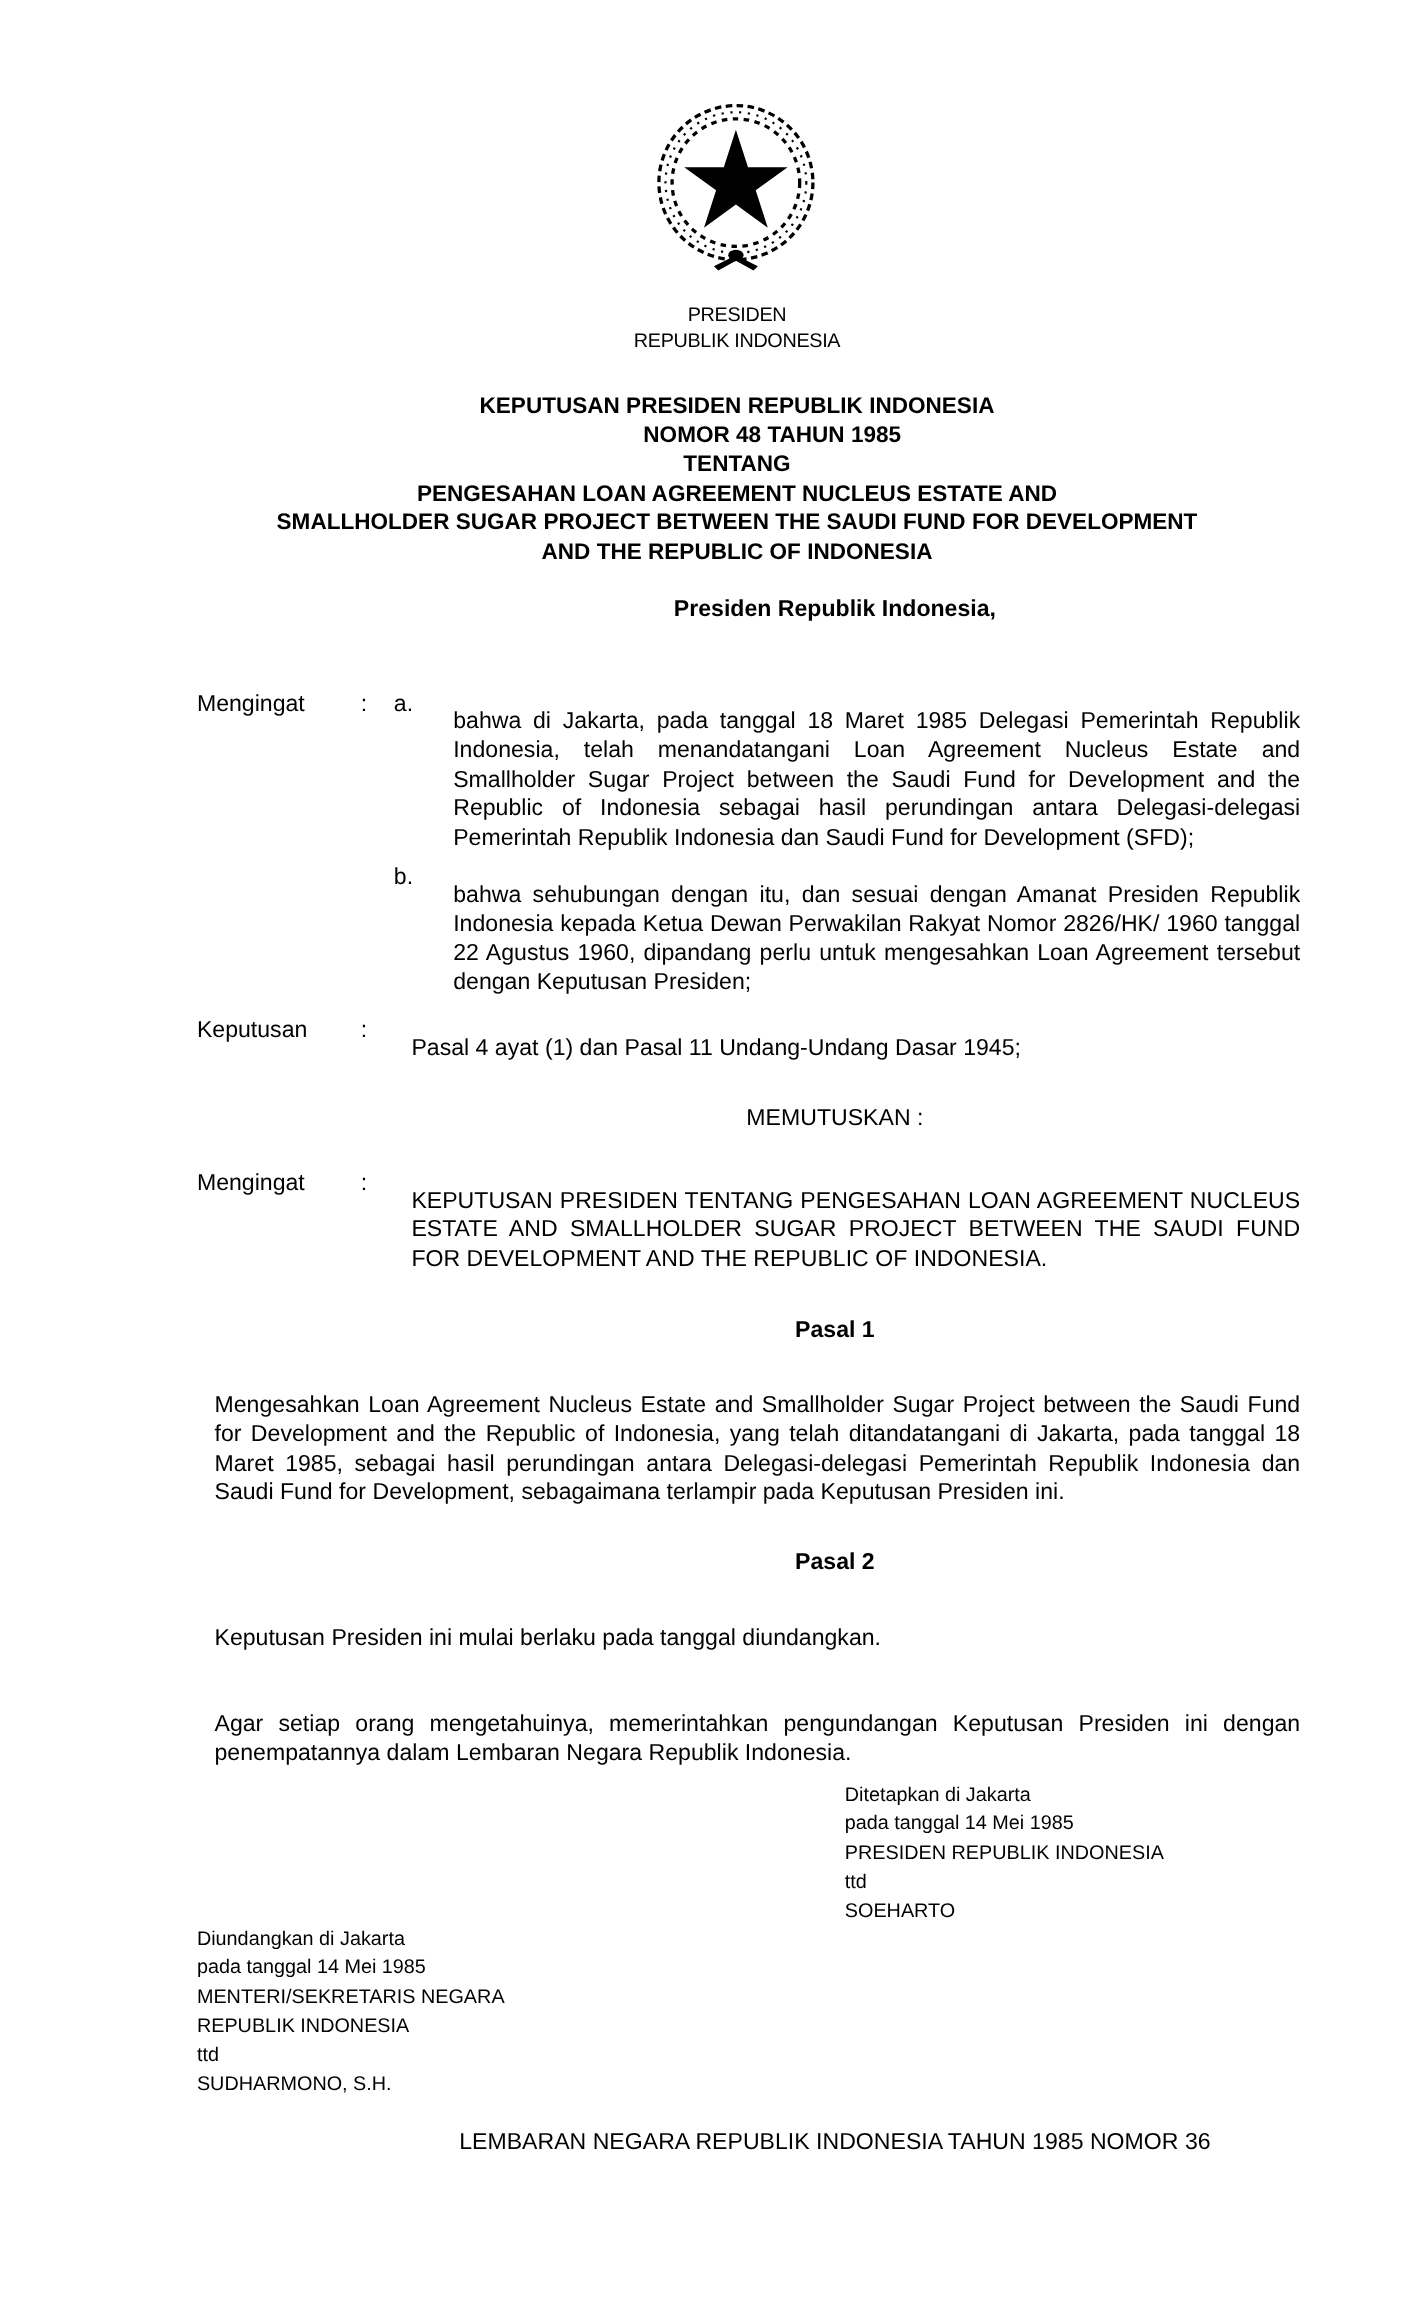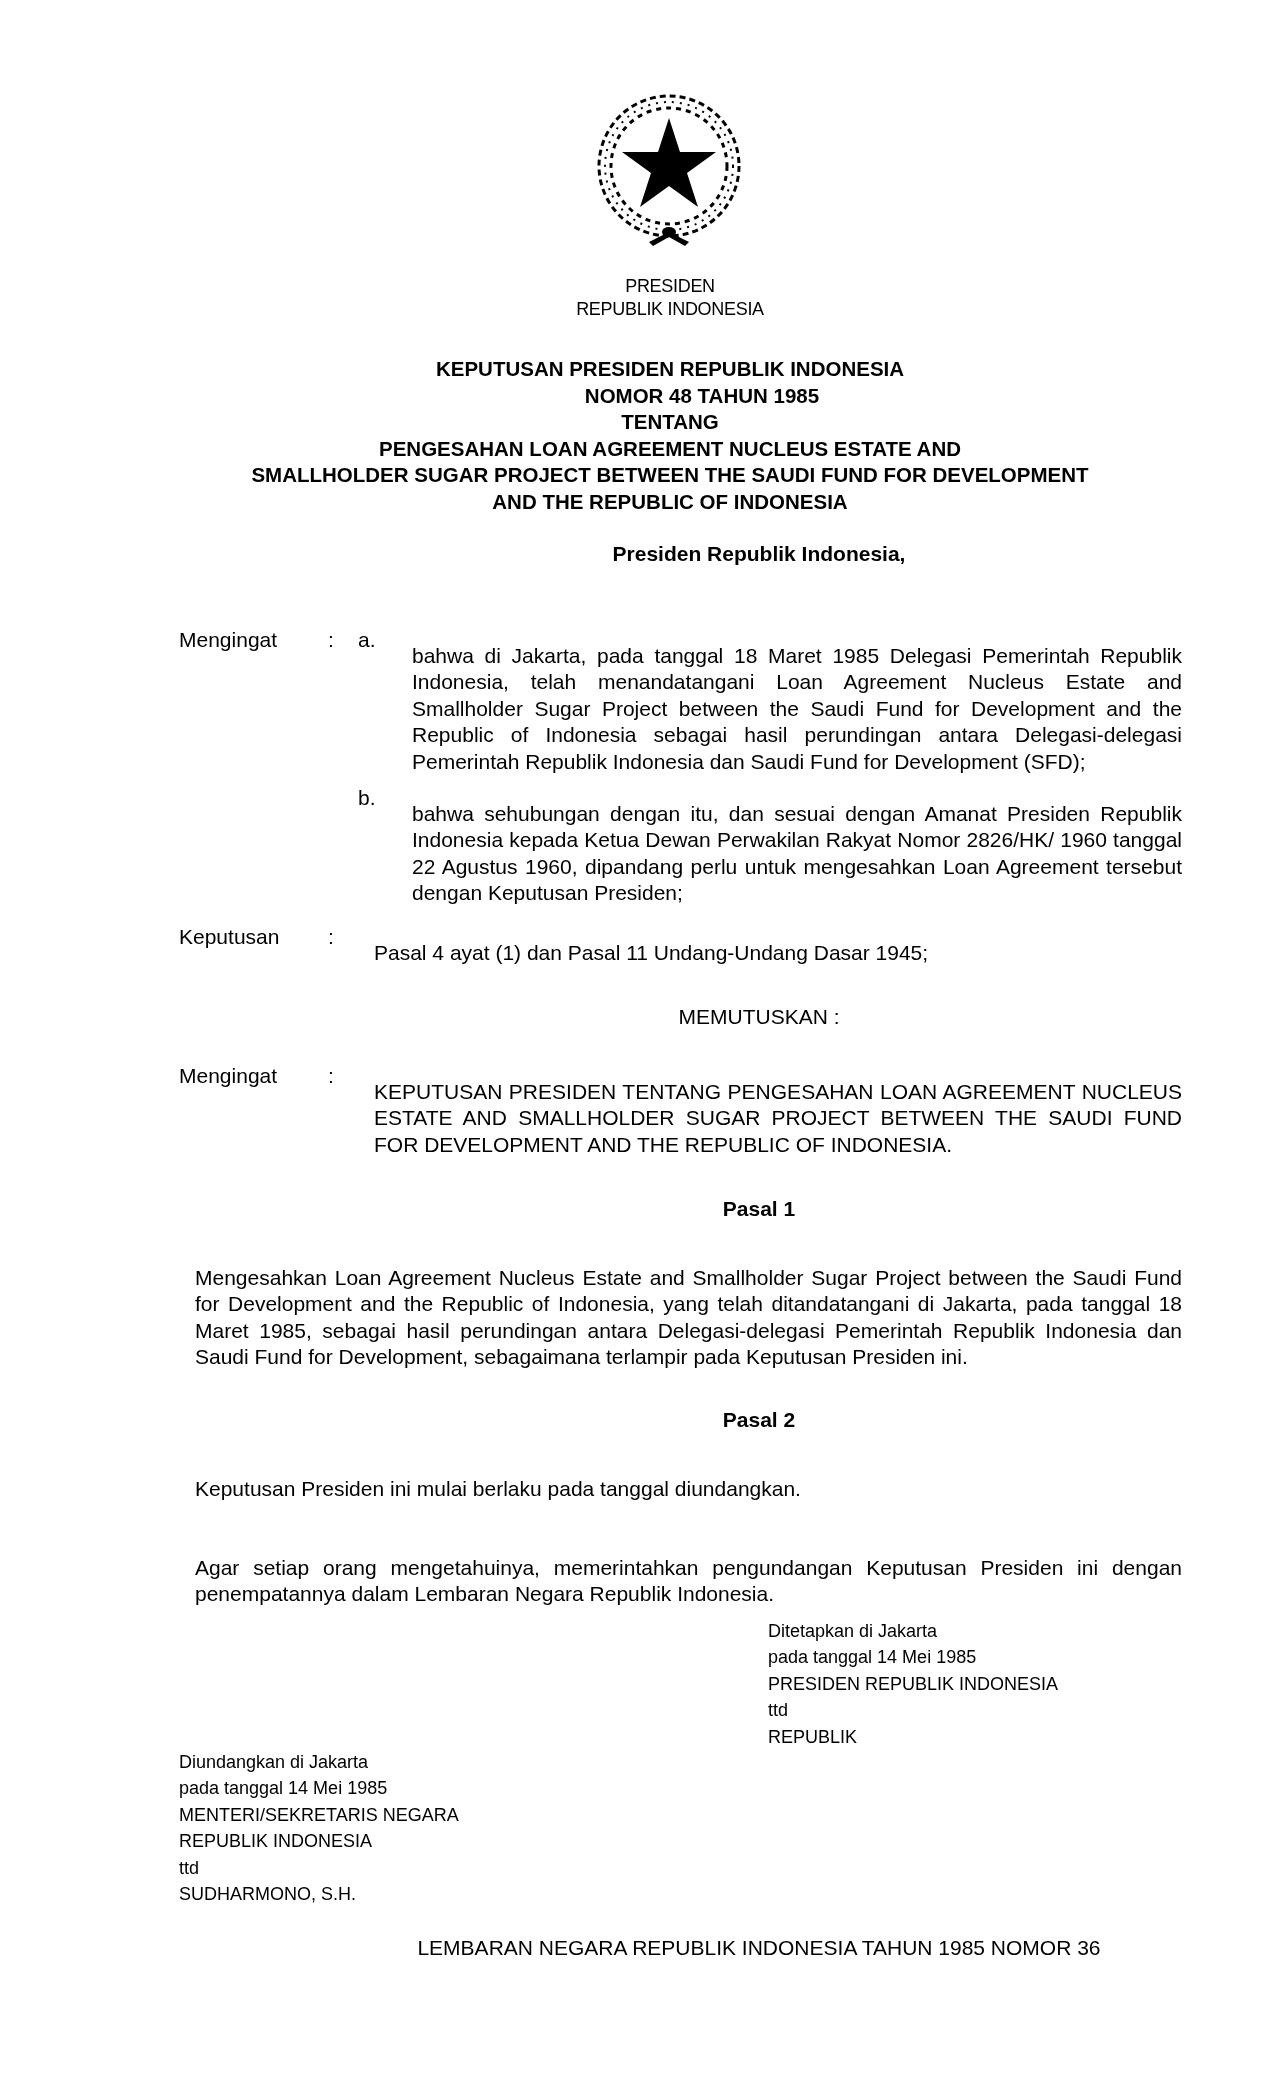--- a/index.html
+++ b/index.html
@@ -87,21 +87,21 @@
 <div class="abs center bold body-text" style="top:1407px;left:179px;width:1160px;">Pasal 2</div>
 <p class="abs full-text body-text" style="top:1460px;">Keputusan Presiden ini mulai berlaku pada tanggal diundangkan.</p>
 
 <p class="abs full-text body-text" style="top:1539px;">Agar setiap orang mengetahuinya, memerintahkan pengundangan Keputusan Presiden ini dengan penempatannya dalam Lembaran Negara Republik Indonesia.</p>
 
 <div class="abs sig" style="top:1618px;left:768px;">
   <div>Ditetapkan di Jakarta</div>
   <div>pada tanggal 14 Mei 1985</div>
   <div>PRESIDEN REPUBLIK INDONESIA</div>
   <div>ttd</div>
-  <div>REPUBLIK</div>
+  <div>SOEHARTO</div>
 </div>
 
 <div class="abs sig" style="top:1749px;left:179px;">
   <div>Diundangkan di Jakarta</div>
   <div>pada tanggal 14 Mei 1985</div>
   <div>MENTERI/SEKRETARIS NEGARA</div>
   <div>REPUBLIK INDONESIA</div>
   <div>ttd</div>
   <div>SUDHARMONO, S.H.</div>
 </div>

